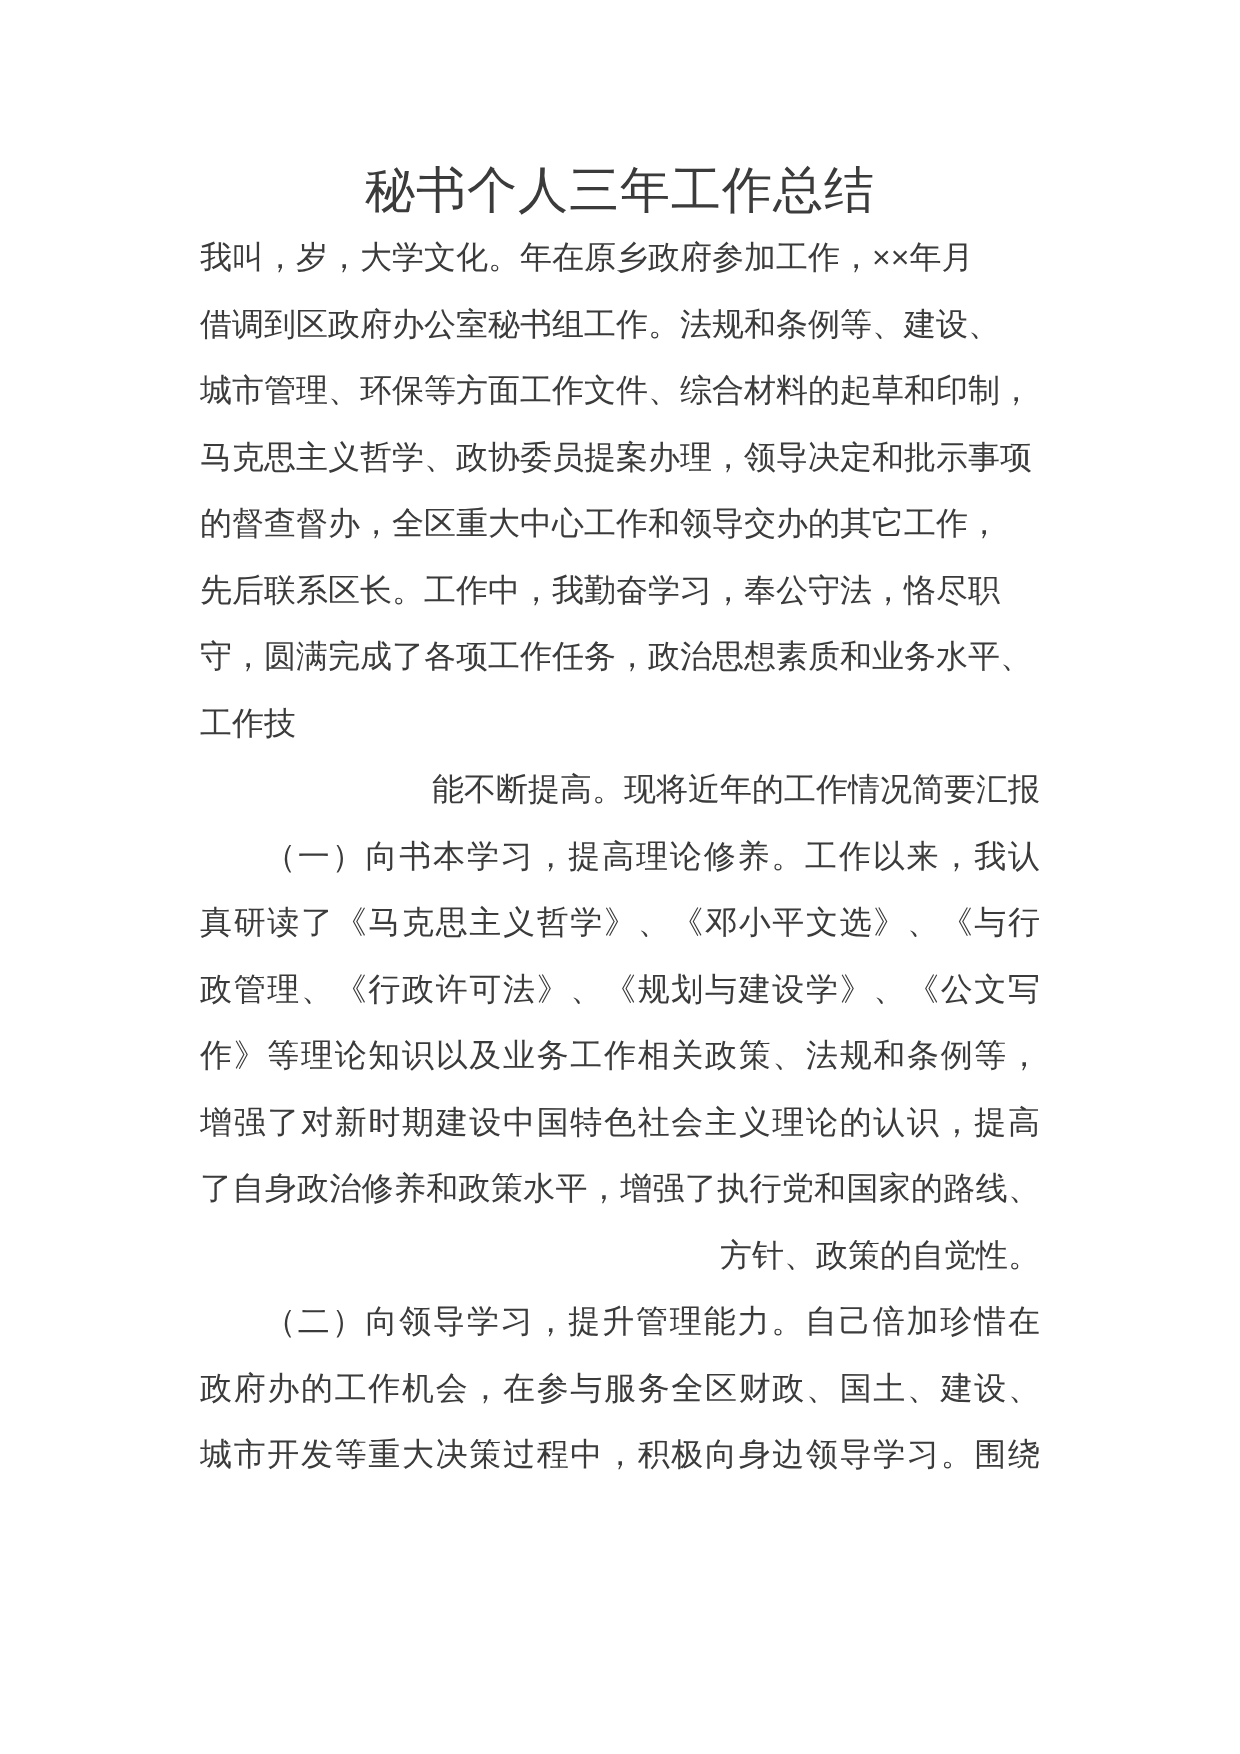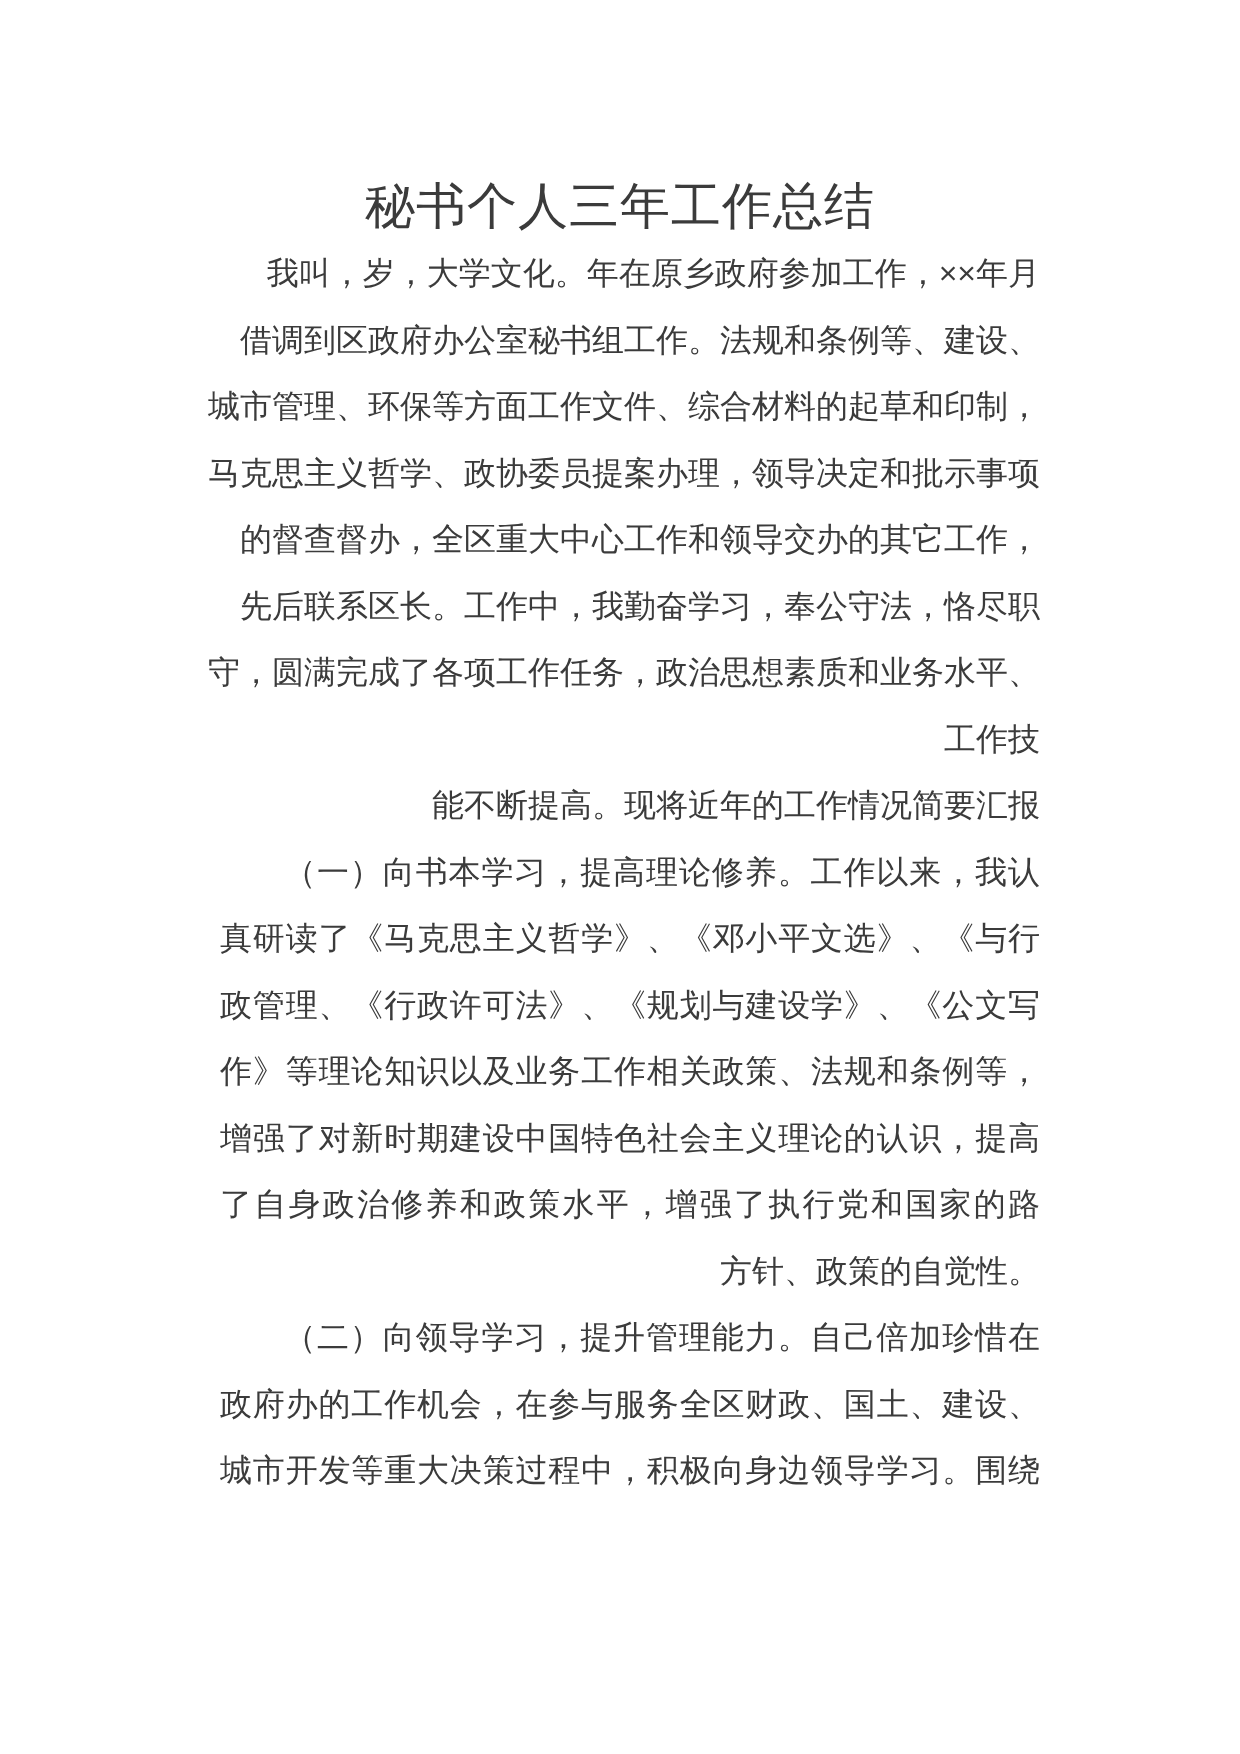--- a/index.html
+++ b/index.html
@@ -17,42 +17,40 @@
     color: #3b3b3b;
   }
   .doc-title {
     padding-top: 160px;
     text-align: center;
     font-size: 50px;
     line-height: 60px;
     font-weight: 500;
     letter-spacing: 1px;
     white-space: nowrap;
-    margin-top: 16px;
   }
   .content {
     margin-top: 4px;
     padding: 0 200px;
     font-size: 32px;
   }
   .line {
     height: 66.5px;
     line-height: 66.5px;
     overflow: hidden;
   }
   
-  .c { text-align: right; white-space: nowrap; }
+  .c { text-align: left; white-space: nowrap; }
   
   .ind { text-indent: 64px; }
   
   .fill {
     text-align: justify;
     text-align-last: justify;
     text-justify: inter-ideograph;
-    margin-left: 20px;
   }
   
   .l { text-align: right; white-space: nowrap; }
 </style>
 </head>
 <body>
 
 <div class="page">
 
   <div class="doc-title">秘书个人三年工作总结</div>

